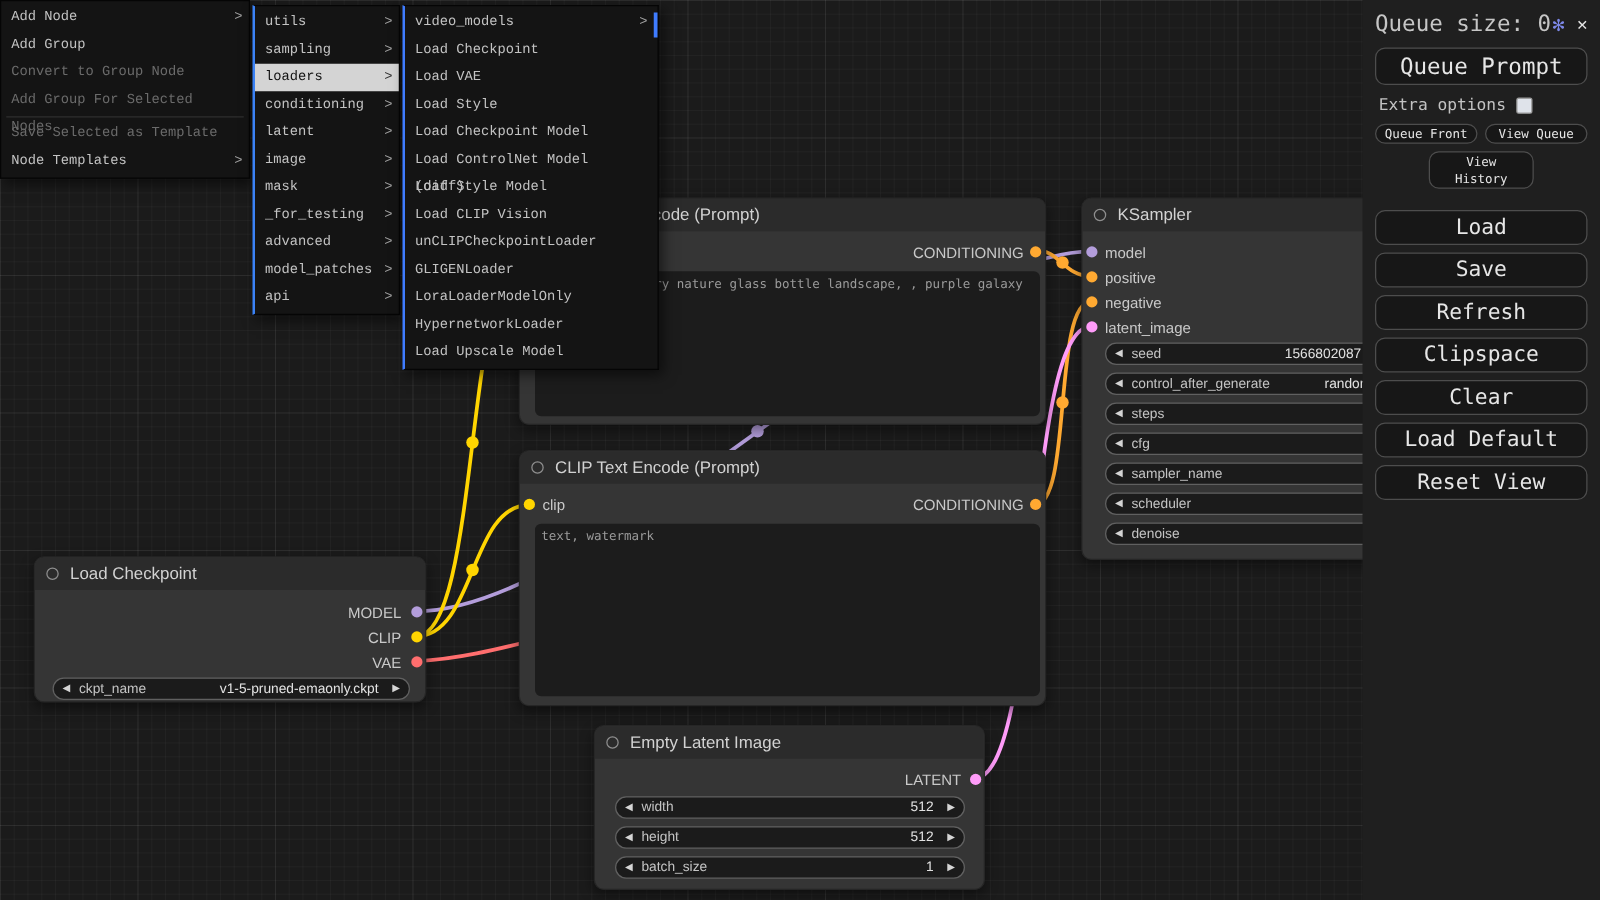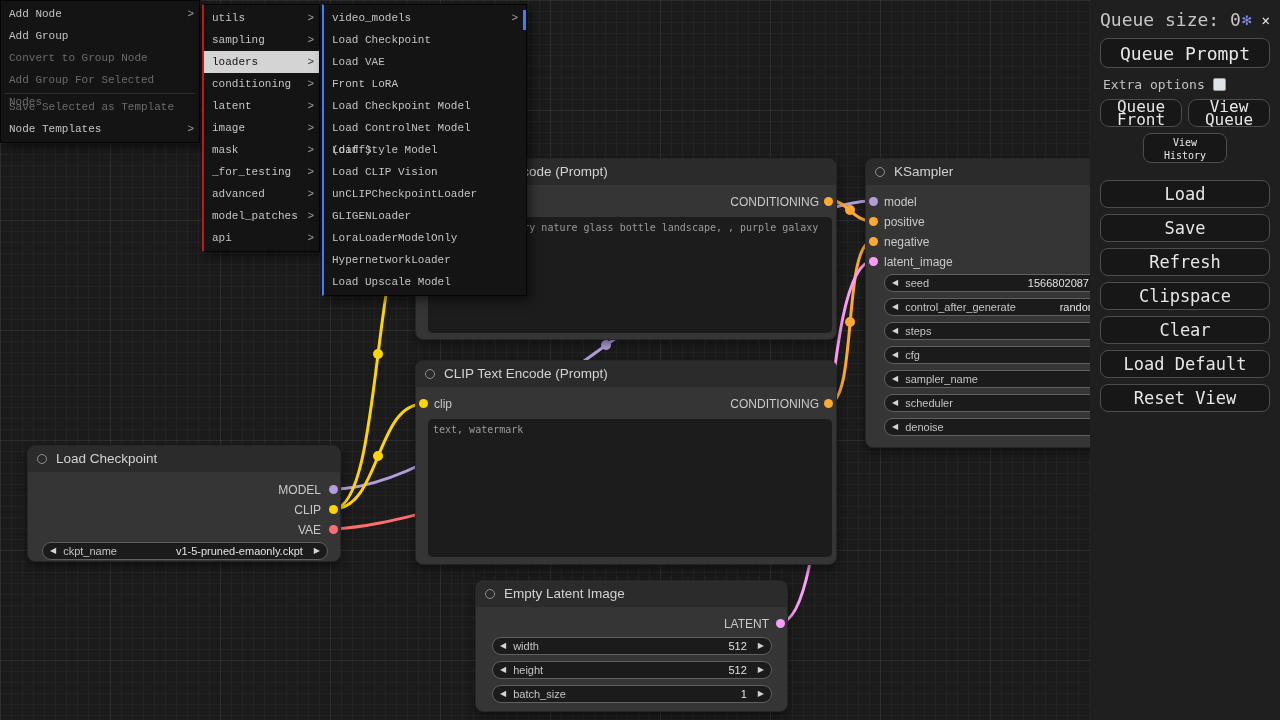--- a/index.html
+++ b/index.html
@@ -40,38 +40,38 @@
 
   
   .cmenu { position:absolute; background:#141414; border:1px solid #050505; z-index:10;
            font-family:Liberation Mono, monospace; font-size:11px; padding:2px 0;
            box-shadow:3px 4px 10px rgba(0,0,0,0.55); }
   .cmenu .item { height:22px; line-height:22px; padding:0 14px 0 8px; color:#c3c3c3; position:relative; }
   .cmenu .item .sub { position:absolute; right:5px; top:0; color:#a0a0a0; }
   .cmenu .item.disabled { color:#6b6b6b; }
   .cmenu .item.active { background:#d4d4d4; color:#111; }
   .cmenu .sep { height:1px; background:#2e2e2e; margin:2px 4px; }
-  .menu2 { border-left:2px solid #b91c1c; }
+  .menu2 { border-left:2px solid #3b82f6; }
   .menu3 { border-left:2px solid #3f7cff; }
   .scroll-thumb { position:absolute; right:0; top:5px; width:3px; height:20px; background:#3f7cff; }
 
   
   .sidebar { position:absolute; left:1090px; top:0; width:190px; height:720px; background:#1f1f1f;
              z-index:30; font-family:"DejaVu Sans Mono", monospace; color:#cfcfcf; }
   .sb-header { display:flex; align-items:center; padding:9px 10px 0 10px; }
   .queue-size { font-size:18px; color:#c6c6c6; }
   .gear { margin-left:auto; color:#7d88e8; font-size:16px; line-height:16px; cursor:pointer; }
   .close-x { margin-left:10px; color:#e8e8e8; font-size:14px; line-height:14px; cursor:pointer; }
   .btn { display:block; background:#171717; border:1px solid #4d4d4d; border-radius:8px;
          color:#e6e6e6; text-align:center; font-family:inherit; cursor:pointer; }
   .btn-queue { margin:8px 10px 0 10px; width:170px; height:30px; font-size:18px; }
   .extra-row { display:flex; align-items:center; padding:9px 13px 0 13px; font-size:13px; color:#c2c2c2; }
   .checkbox { width:13px; height:13px; margin-left:8px; background:#dfe3ea; border:1px solid #9a9a9a; border-radius:2px; }
   .small-row { display:flex; gap:6px; padding:7px 10px 0 10px; }
-  .btn-small { flex:1; height:28px; font-size:16px; line-height:13px; border-radius:9px; }
+  .btn-small { flex:1; height:16px; font-size:10px; line-height:13px; border-radius:9px; }
   .btn-history { width:84px; height:30px; margin:6px auto 0 auto; font-size:10px; line-height:13px; padding:2px 10px; }
   .btn-big { width:170px; height:28px; margin:6px 10px 0 10px; font-size:17px; }
   .btn-big:first-of-type { margin-top:0; }
   .big-stack { margin-top:17px; }
 </style>
 </head>
 <body>
 
 <svg class="wires">
   <path d="M333,489 C480,489 735,201 873,201" stroke="#B39DDB" stroke-width="3" fill="none" stroke-linecap="round"></path>
@@ -287,21 +287,21 @@
     <span>video_models</span>
     <span class="sub" style="right:8px;">&gt;</span>
   </div>
   <div class="item">
     <span>Load Checkpoint</span>
   </div>
   <div class="item">
     <span>Load VAE</span>
   </div>
   <div class="item">
-    <span>Front LoRA</span>
+    <span>Load Style</span>
   </div>
   <div class="item">
     <span>Load Checkpoint Model</span>
   </div>
   <div class="item">
     <span>Load ControlNet Model (diff)</span>
   </div>
   <div class="item">
     <span>Load Style Model</span>
   </div>

